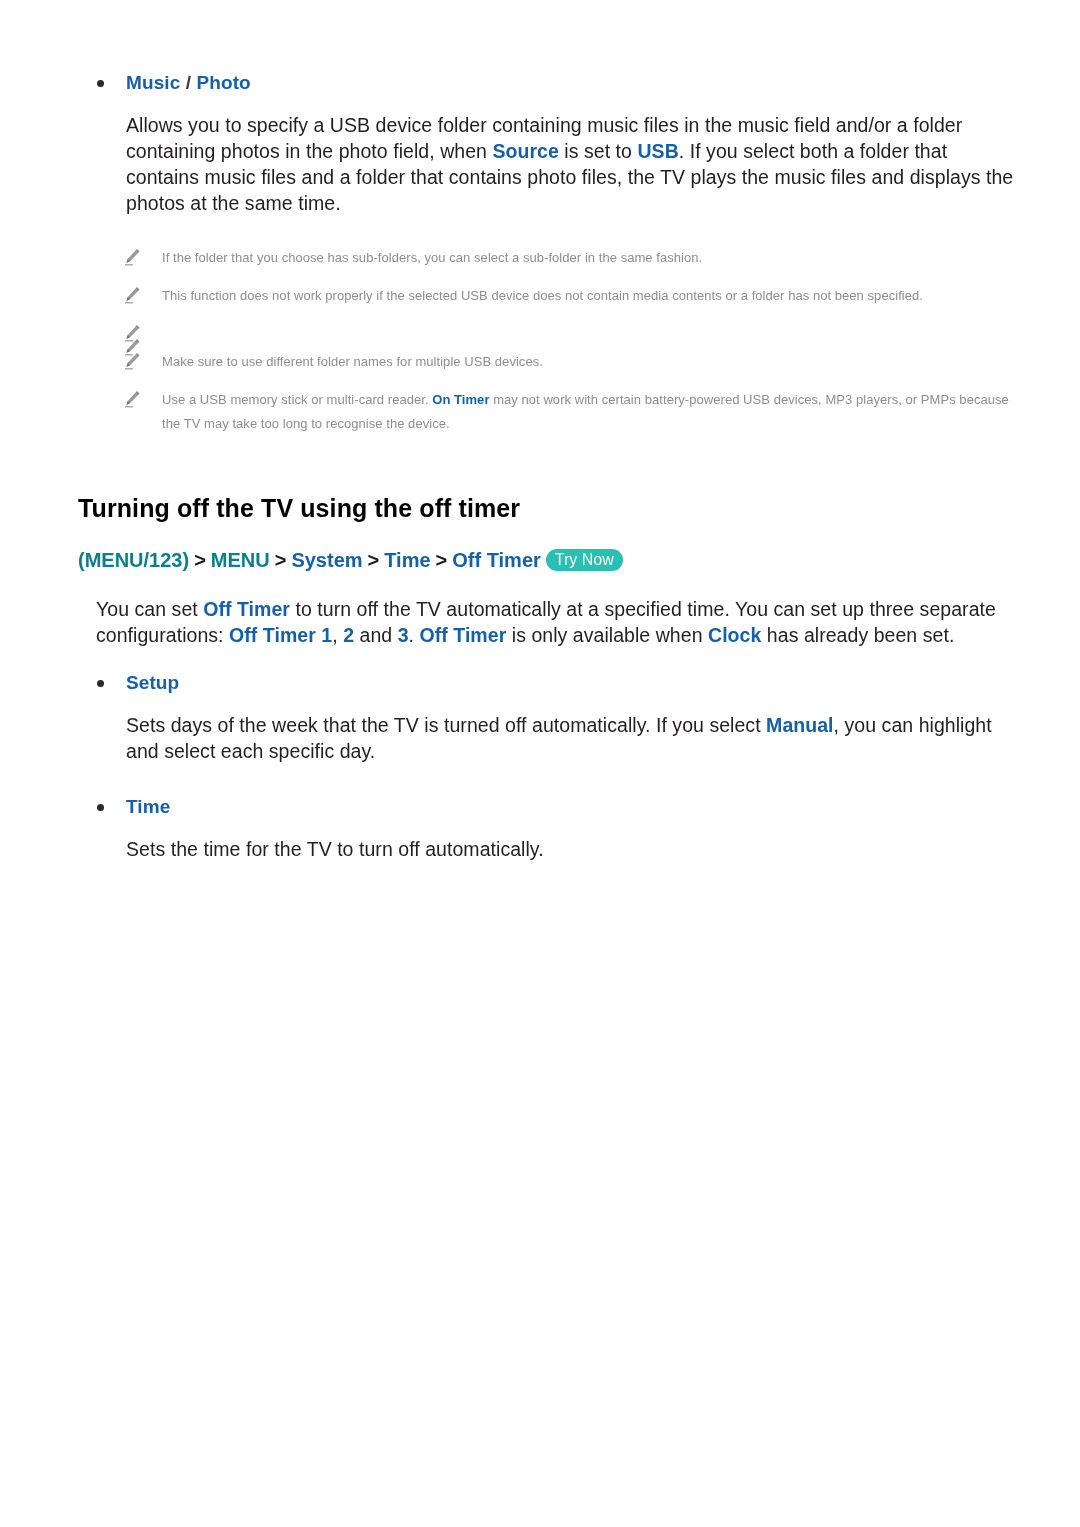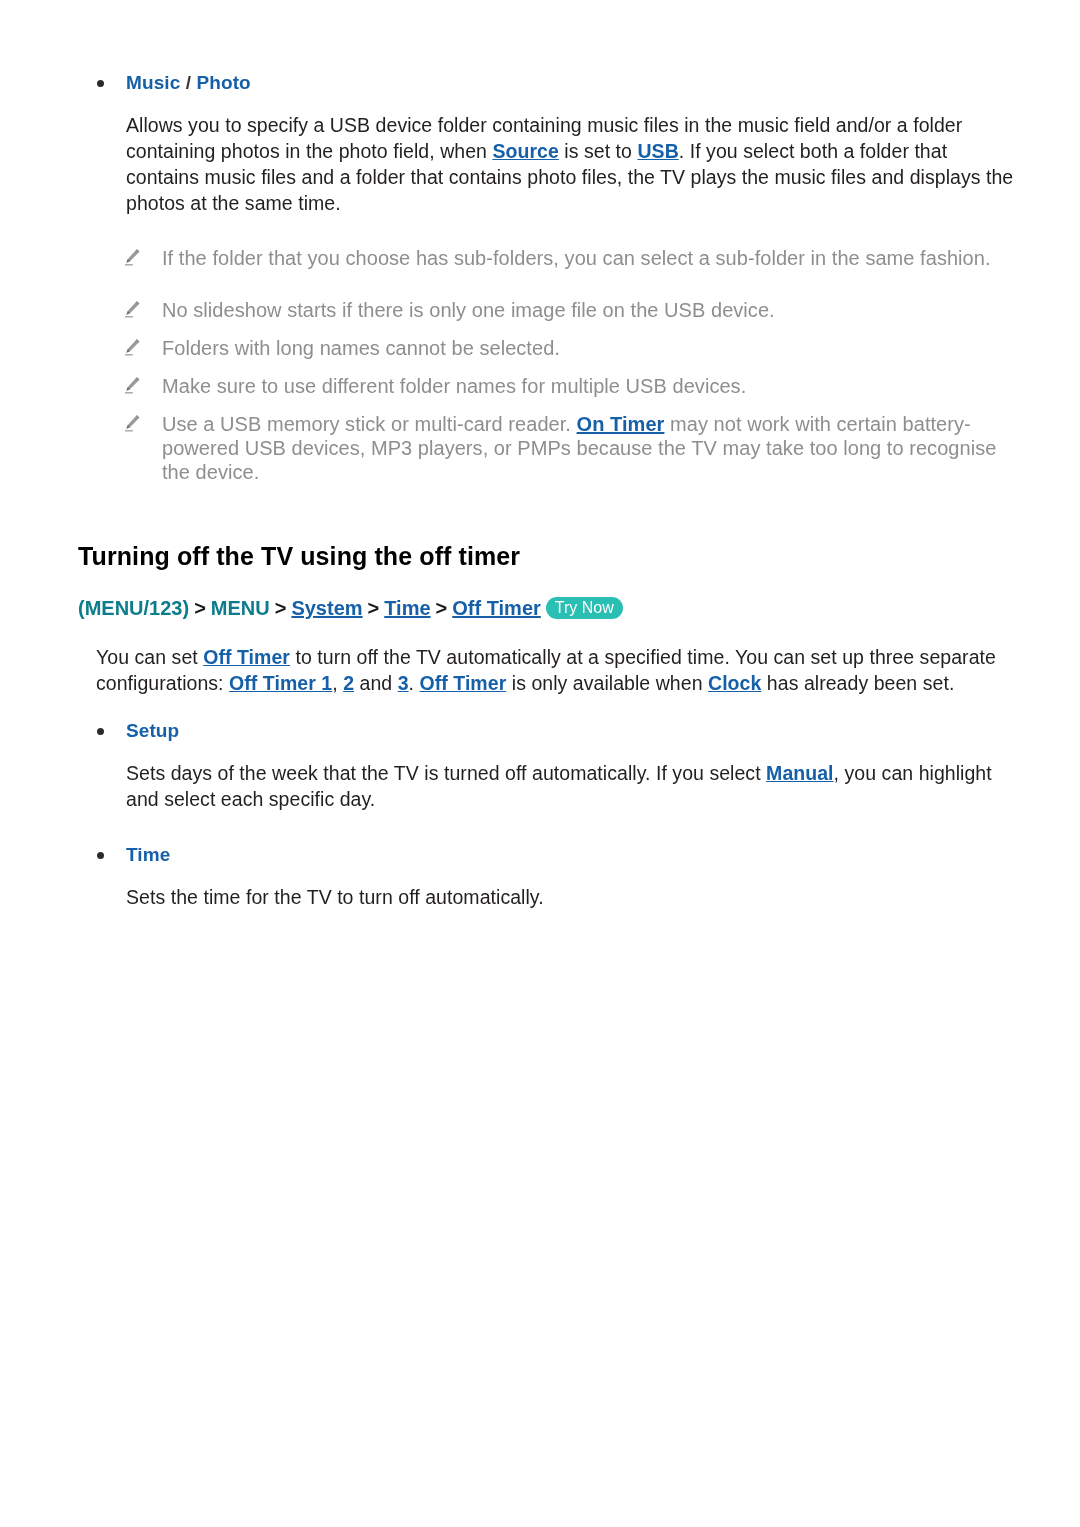--- a/index.html
+++ b/index.html
@@ -15,21 +15,21 @@
     -webkit-font-smoothing: antialiased;
   }
   .page {
     position: relative;
     width: 1080px;
     height: 1527px;
     box-sizing: border-box;
     padding: 0;
     overflow: hidden;
   }
-  .blue-b { color: #1560a8; font-weight: bold; text-decoration: underline; }
+  .blue-b { color: #1560a8; font-weight: bold; }
   .teal   { color: #0b7d8c; font-weight: bold; text-align: center; }
   .arrow  { color: #1a1a1a; font-weight: bold; padding: 0 5px; }
 
   
   .bullet-row {
     position: relative;
     padding-left: 126px;
     margin: 0;
   }
   .bullet-row .dot {
@@ -65,21 +65,21 @@
   }
   .para-flush {
     padding-left: 96px;
   }
 
   
   .note {
     position: relative;
     padding-left: 162px;
     padding-right: 62px;
-    font-size: 20px;
+    font-size: 13px;
     line-height: 24px;
     color: #8e8e8e;
     letter-spacing: 0.05px;
   }
   .note .pencil {
     position: absolute;
     left: 122px;
     top: 2px;
     width: 20px;
     height: 20px;
@@ -151,47 +151,56 @@
         <path d="M17.9 1.3 L21.0 4.4 L19.6 5.8 L16.5 2.7 Z" fill="#8a8a8a"></path>
         <path d="M6.9 13.2 L9.6 15.8 L5.2 17.6 Z" fill="#707070"></path>
       </g>
       <rect x="3.6" y="19.4" width="9.4" height="1.5" fill="#9a9a9a"></rect>
     </svg>
     <span>If the folder that you choose has sub-folders, you can select a sub-folder in the same fashion.</span>
   </div>
 
   <div class="sp-14"></div>
 
-
-  <div class="sp-14"></div>
-
-  <div class="note">
-    <svg class="pencil" viewBox="0 0 24 24" aria-hidden="true">
-      <g fill="#9a9a9a">
-        <path d="M16.8 2.4 L19.9 5.5 L9.6 15.8 L5.2 17.6 L6.9 13.2 Z"></path>
-        <path d="M17.9 1.3 L21.0 4.4 L19.6 5.8 L16.5 2.7 Z" fill="#8a8a8a"></path>
-        <path d="M6.9 13.2 L9.6 15.8 L5.2 17.6 Z" fill="#707070"></path>
-      </g>
-      <rect x="3.6" y="19.4" width="9.4" height="1.5" fill="#9a9a9a"></rect>
-    </svg>
-    <span>No slideshow starts if there is only one image file on the USB device.</span>
-  </div>
-
-  <div class="sp-14"></div>
-
-  <div class="note">
-    <svg class="pencil" viewBox="0 0 24 24" aria-hidden="true">
-      <g fill="#9a9a9a">
-        <path d="M16.8 2.4 L19.9 5.5 L9.6 15.8 L5.2 17.6 L6.9 13.2 Z"></path>
-        <path d="M17.9 1.3 L21.0 4.4 L19.6 5.8 L16.5 2.7 Z" fill="#8a8a8a"></path>
-        <path d="M6.9 13.2 L9.6 15.8 L5.2 17.6 Z" fill="#707070"></path>
-      </g>
-      <rect x="3.6" y="19.4" width="9.4" height="1.5" fill="#9a9a9a"></rect>
-    </svg>
-    <span>Folders with long names cannot be selected.</span>
+  <div class="note">
+    <svg class="pencil" viewBox="0 0 24 24" aria-hidden="true">
+      <g fill="#9a9a9a">
+        <path d="M16.8 2.4 L19.9 5.5 L9.6 15.8 L5.2 17.6 L6.9 13.2 Z"></path>
+        <path d="M17.9 1.3 L21.0 4.4 L19.6 5.8 L16.5 2.7 Z" fill="#8a8a8a"></path>
+        <path d="M6.9 13.2 L9.6 15.8 L5.2 17.6 Z" fill="#707070"></path>
+      </g>
+      <rect x="3.6" y="19.4" width="9.4" height="1.5" fill="#9a9a9a"></rect>
+    </svg>
+    <span>This function does not work properly if the selected USB device does not contain media contents or a folder has not been specified.</span>
+  </div>
+
+  <div class="sp-14"></div>
+
+  <div class="note">
+    <svg class="pencil" viewBox="0 0 24 24" aria-hidden="true">
+      <g fill="#9a9a9a">
+        <path d="M16.8 2.4 L19.9 5.5 L9.6 15.8 L5.2 17.6 L6.9 13.2 Z"></path>
+        <path d="M17.9 1.3 L21.0 4.4 L19.6 5.8 L16.5 2.7 Z" fill="#8a8a8a"></path>
+        <path d="M6.9 13.2 L9.6 15.8 L5.2 17.6 Z" fill="#707070"></path>
+      </g>
+      <rect x="3.6" y="19.4" width="9.4" height="1.5" fill="#9a9a9a"></rect>
+    </svg>
+  </div>
+
+  <div class="sp-14"></div>
+
+  <div class="note">
+    <svg class="pencil" viewBox="0 0 24 24" aria-hidden="true">
+      <g fill="#9a9a9a">
+        <path d="M16.8 2.4 L19.9 5.5 L9.6 15.8 L5.2 17.6 L6.9 13.2 Z"></path>
+        <path d="M17.9 1.3 L21.0 4.4 L19.6 5.8 L16.5 2.7 Z" fill="#8a8a8a"></path>
+        <path d="M6.9 13.2 L9.6 15.8 L5.2 17.6 Z" fill="#707070"></path>
+      </g>
+      <rect x="3.6" y="19.4" width="9.4" height="1.5" fill="#9a9a9a"></rect>
+    </svg>
   </div>
 
   <div class="sp-14"></div>
 
   <div class="note">
     <svg class="pencil" viewBox="0 0 24 24" aria-hidden="true">
       <g fill="#9a9a9a">
         <path d="M16.8 2.4 L19.9 5.5 L9.6 15.8 L5.2 17.6 L6.9 13.2 Z"></path>
         <path d="M17.9 1.3 L21.0 4.4 L19.6 5.8 L16.5 2.7 Z" fill="#8a8a8a"></path>
         <path d="M6.9 13.2 L9.6 15.8 L5.2 17.6 Z" fill="#707070"></path>

